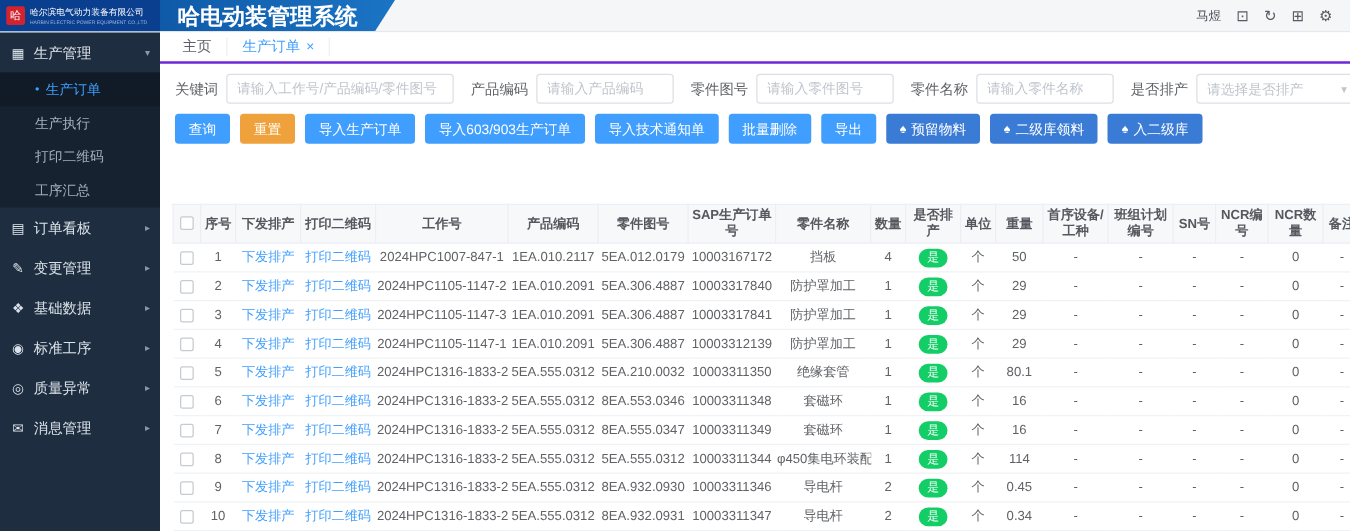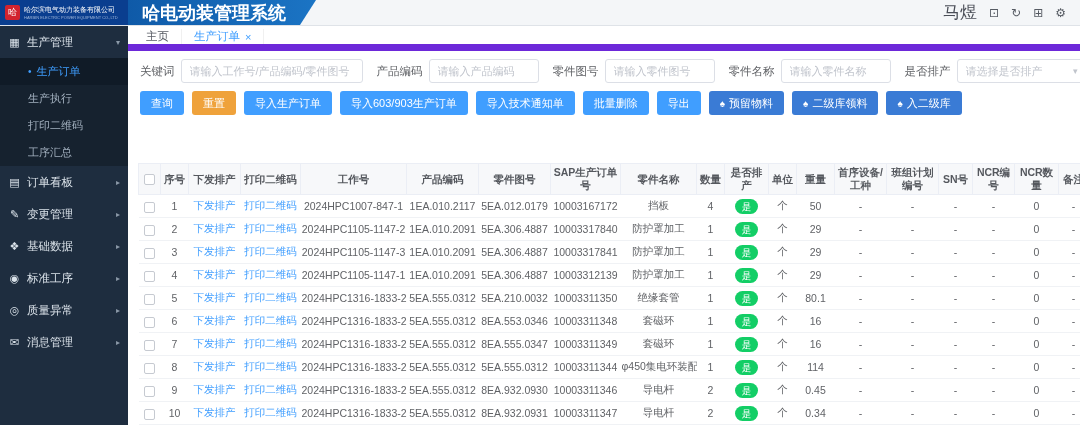--- a/index.html
+++ b/index.html
@@ -11,38 +11,38 @@
   .logo-box { width:128px; background:#0a3e8f; display:flex; align-items:center; gap:4px; padding:0 5px; flex-shrink:0; }
   .logo-mark { width:15px; height:15px; background:#d2232e; color:#fff; font-size:9px; line-height:15px; text-align:center; border-radius:2px; flex-shrink:0; }
   .logo-text { display:flex; flex-direction:column; overflow:hidden; }
   .logo-cn { color:#fff; font-size:7px; white-space:nowrap; }
   .logo-en { color:#9fb6d8; font-size:4px; white-space:nowrap; }
   .title-banner { background:linear-gradient(90deg,#0f5aa8,#1b74c4); color:#fff; font-weight:bold; font-size:18px;
     display:flex; align-items:center; padding:0 30px 0 14px;
     clip-path:polygon(0 0,100% 0,calc(100% - 16px) 100%,0 100%); }
   .top-spacer { flex:1; }
   .top-right { display:flex; align-items:center; gap:12px; padding:0 14px; color:#4a4e57; }
-  .user-name { font-size:17px; }
+  .user-name { font-size:10px; }
   .hicon { font-size:12px; cursor:pointer; color:#565b63; }
 
   
   .layout { display:flex; height:399px; }
   .sidebar { width:128px; background:#1e2d3f; color:#b4c0cd; font-size:11.5px; flex-shrink:0; overflow:hidden; }
   .menu-item { height:32px; display:flex; align-items:center; gap:6px; padding:0 8px; cursor:pointer; color:#dbe3ea; }
   .mi-icon { font-size:11px; width:13px; text-align:center; }
   .mi-arrow { margin-left:auto; font-size:8px; color:#8b99a8; }
   .submenu { background:#16222f; }
   .sub-item { height:27px; display:flex; align-items:center; padding-left:28px; gap:5px; color:#a3b1bf; cursor:pointer; font-size:11px; }
   .sub-item.active { color:#3f9eff; background:#101b27; }
   .dot { color:#3f9eff; font-size:10px; }
 
   .main { flex:1; min-width:0; display:flex; flex-direction:column; background:#fff; }
 
   
-  .tabbar { height:25px; border-bottom:7px solid #6d28d9; display:flex; align-items:flex-end; padding-left:6px; font-size:11.5px; background:#fff; flex-shrink:0; }
+  .tabbar { height:25px; border-bottom:2px solid #6d28d9; display:flex; align-items:center; padding-left:6px; font-size:11.5px; background:#fff; flex-shrink:0; }
   .tab { display:flex; align-items:center; gap:5px; padding:0 12px; color:#5a5e66; cursor:pointer; border-right:1px solid #f0f0f0; }
   .tab.active { color:#409eff; }
   .tab-close { font-size:11px; color:#9aa0a8; }
   .tab.active .tab-close { color:#409eff; }
 
   
   .filter-bar { display:flex; align-items:center; gap:14px; padding:8px 12px 3px; font-size:11.5px; color:#606266; flex-wrap:nowrap; }
   .filter-item { display:flex; align-items:center; gap:6px; }
   .f-label { white-space:nowrap; }
   .f-input { height:24px; border:1px solid #dcdfe6; border-radius:3px; padding:0 8px; font-size:11px; width:110px; color:#333; outline:none; }

